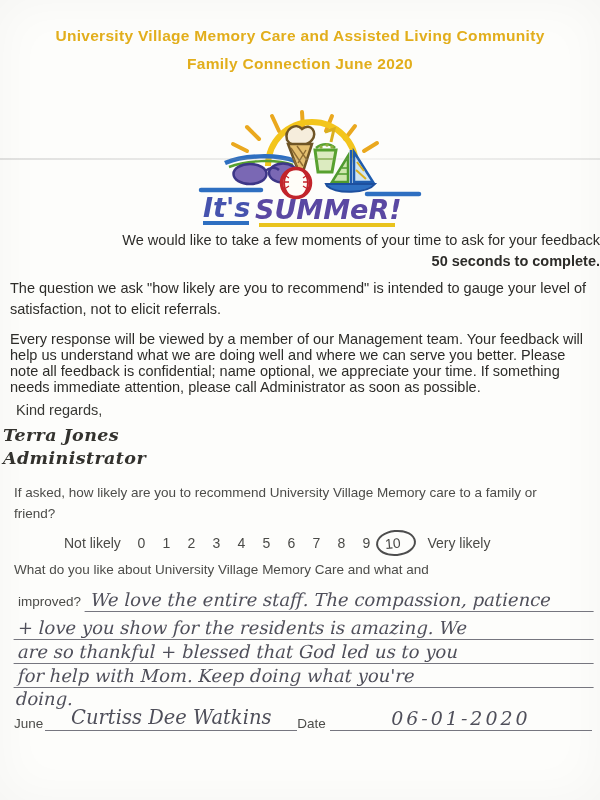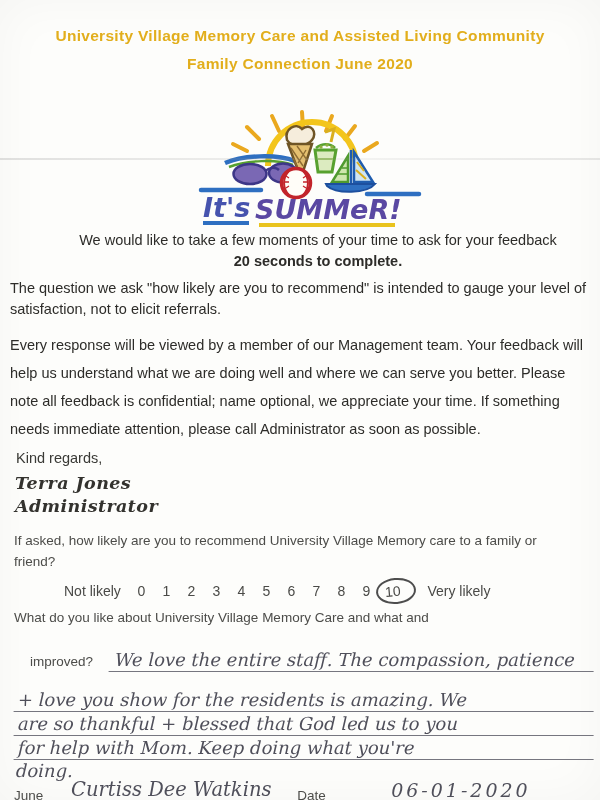--- a/index.html
+++ b/index.html
@@ -12,28 +12,28 @@
   .title {
     padding-top:22px; text-align:center; color:#e2ae1c;
     font-weight:bold; font-size:15.5px; line-height:28px; letter-spacing:0.3px;
   }
   .graphic-wrap { display:flex; justify-content:center; margin-top:32px; position:relative; }
   .scan-line {
     position:absolute; left:0; top:158px; width:600px; height:2px;
     background:linear-gradient(to right, rgba(150,150,150,0.28), rgba(150,150,150,0.10) 60%, rgba(150,150,150,0.22));
     pointer-events:none; z-index:5;
   }
-  .intro { margin-top:2px; text-align:center; font-size:14.5px; line-height:21px; color:#2d2c29;padding-left:36px; }
+  .intro { margin-top:2px; text-align:right; font-size:14.5px; line-height:21px; color:#2d2c29;padding-left:36px; }
   .intro .bold-line { font-weight:bold; }
-  .para { font-size:14.5px; line-height:28px; margin:0 8px 0 10px; color:#2d2c29; }
+  .para { font-size:14.5px; line-height:16px; margin:0 8px 0 10px; color:#2d2c29; }
   .para.gauge { margin-top:6px; line-height:21px; }
   .para.response { margin-top:11px; }
   .kind { margin:7px 0 0 16px; font-size:14.5px; color:#3a3a36; }
   .script {
-    margin:6px 0 0 15px; font-family:"DejaVu Serif", serif; font-style:italic;
+    margin:6px 0 0 3px; font-family:"DejaVu Serif", serif; font-style:italic;
     font-weight:bold; font-size:17.5px; line-height:23px; color:#33322e; letter-spacing:0.4px;
   }
   .q1 { margin:12px 14px 0 14px; font-size:13.5px; line-height:21px; color:#4c4c49; max-width:560px; }
   .scale-row {
     display:flex; align-items:center; margin:10px 0 0 64px;
     font-size:14px; color:#4a4a47;
   }
   .scale-label { margin-right:8px; }
   .scale-num { width:25px; text-align:center; }
   .circled {
@@ -135,21 +135,21 @@
 
       <text class="summer-caption" x="28" y="107" font-size="27" fill="#4653ae">It's</text>
       <text class="summer-caption" x="80" y="109" font-size="27" fill="#5a48a2">SUMMeR!</text>
       <rect x="28" y="111" width="46" height="4" fill="#2e6fc1"></rect>
       <rect x="84" y="113" width="136" height="4" fill="#e9c31d"></rect>
     </svg>
   </div>
 
   <div class="intro">
     <div>We would like to take a few moments of your time to ask for your feedback</div>
-    <div class="bold-line">20 seconds to complete.</div>
+    <div class="bold-line">50 seconds to complete.</div>
   </div>
 
   <div class="para gauge">The question we ask "how likely are you to recommend" is intended to gauge your level of satisfaction, not to elicit referrals.</div>
 
   <div class="para response">Every response will be viewed by a member of our Management team. Your feedback will help us understand what we are doing well and where we can serve you better. Please note all feedback is confidential; name optional, we appreciate your time.  If something needs immediate attention, please call Administrator as soon as possible.</div>
 
   <div class="kind">Kind regards,</div>
 
   <div class="script">
     <div>Terra Jones</div>
@@ -170,21 +170,21 @@
     <span class="scale-num">7</span>
     <span class="scale-num">8</span>
     <span class="scale-num">9</span>
     <span class="circled">10</span>
     <span class="very">Very likely</span>
   </div>
 
   <div class="q2">What do you like about University Village Memory Care and  what and</div>
 
   <div class="ans-first">
-    <span class="q2" style="margin:16px;">improved?</span>
+    <span class="q2" style="margin:4px;">improved?</span>
     <span class="hand">We love the entire staff. The compassion, patience</span>
   </div>
 
   <div class="ans-line hand">+ love you show for the residents is amazing. We</div>
   <div class="ans-line hand">are so thankful + blessed that God led us to you</div>
   <div class="ans-line hand">for help with Mom. Keep doing what you're</div>
 
   <div class="doing-line hand">doing.</div>
 
   <div class="name-row">

